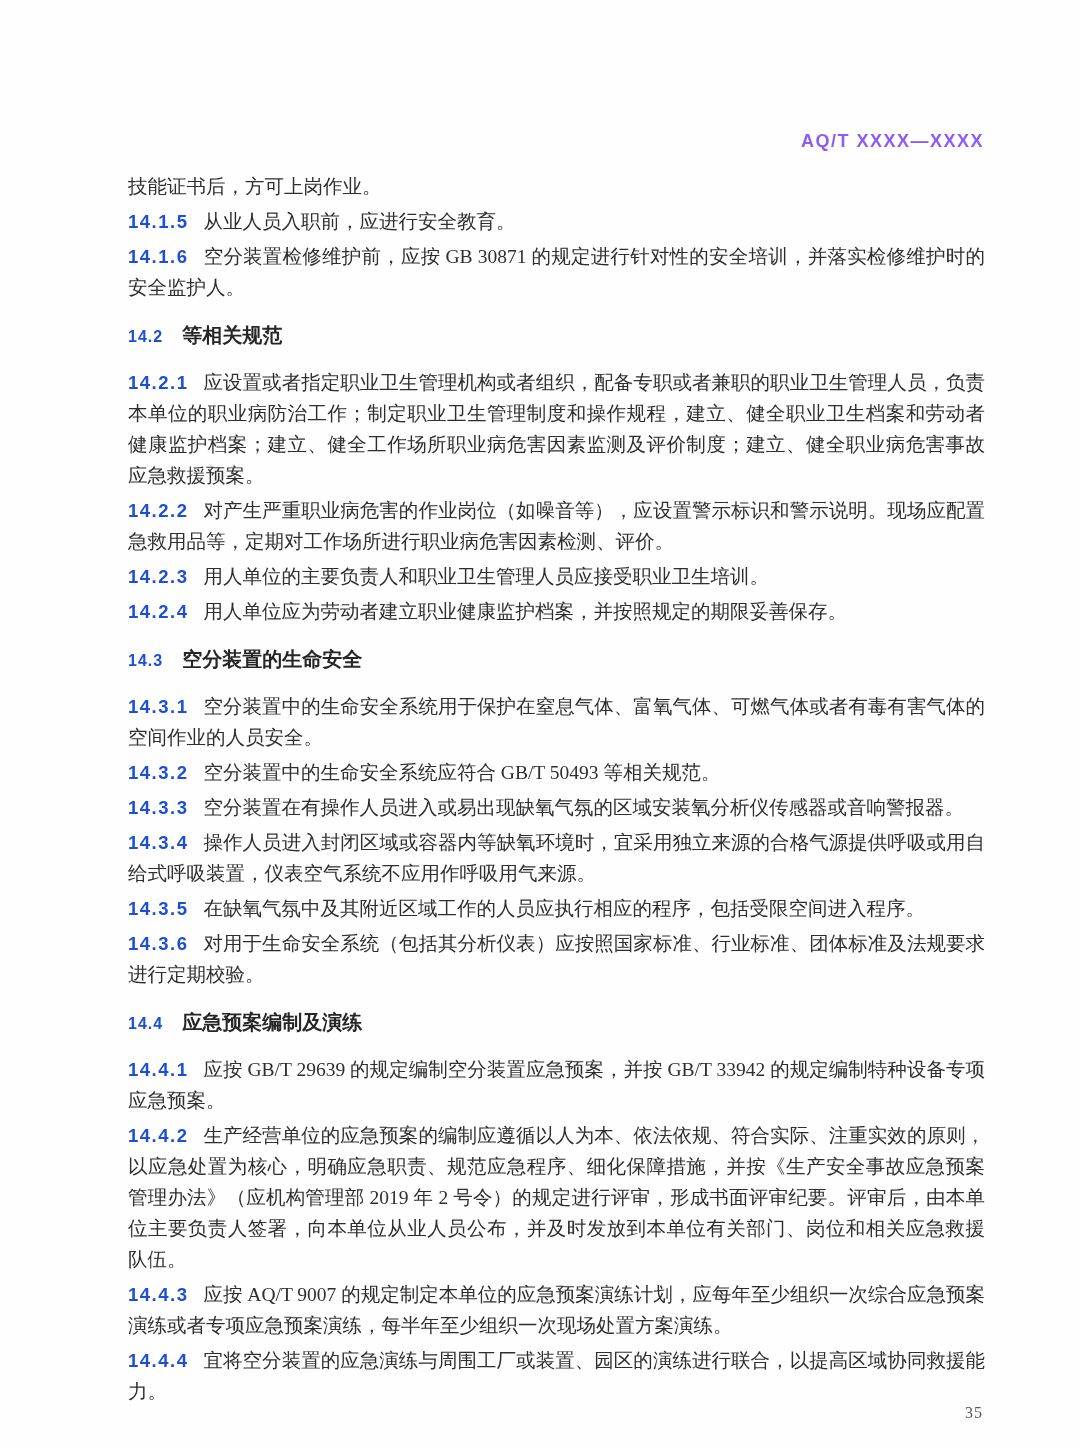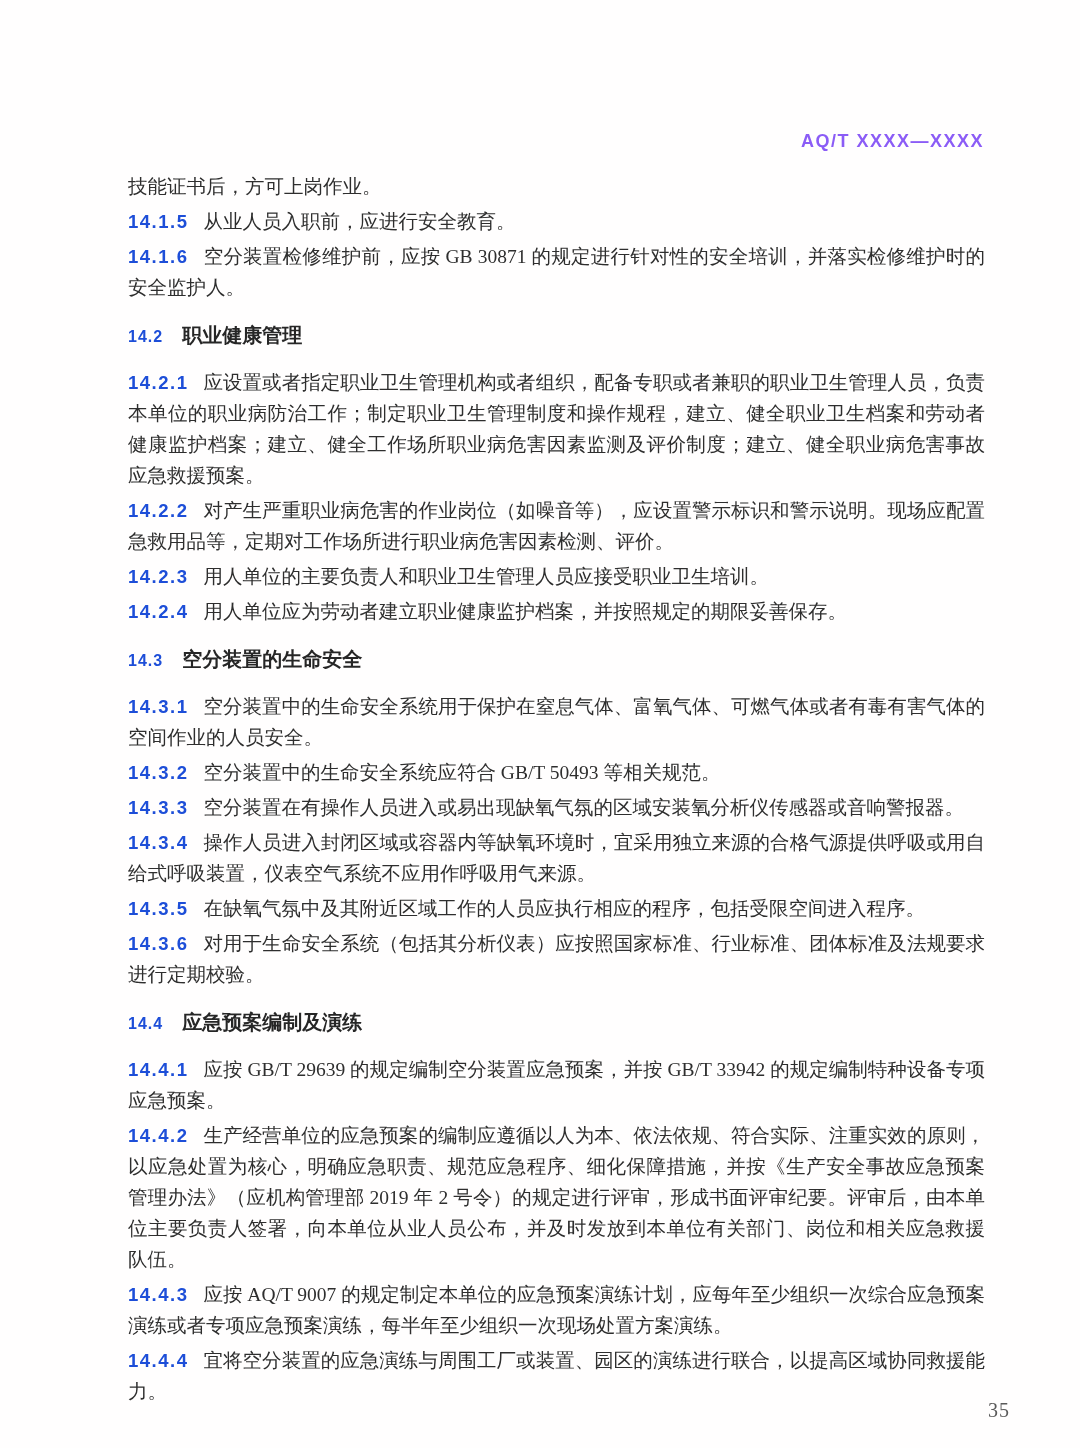--- a/index.html
+++ b/index.html
@@ -62,39 +62,39 @@
   .heading .clause-num {
     font-size: 16px;
     letter-spacing: 1px;
     margin-right: 19px;
     font-weight: bold;
     margin-top: 26px;
   }
   .page-number {
     position: absolute;
     bottom: 26px;
-    left: 988px;
-    font-size: 20px;
+    left: 965px;
+    font-size: 16px;
     letter-spacing: 1px;
     color: #5a5a5a;
     font-family: "Liberation Serif", "DejaVu Serif", serif;
   }
 </style>
 </head>
 <body>
 
 <div class="doc-page">
 
   <div class="doc-header">AQ/T XXXX—XXXX</div>
 
   <main class="doc-content">
       <p class="block body"><span class="clause-text">技能证书后，方可上岗作业。</span></p>
       <p class="block clause"><span class="clause-num">14.1.5</span><span class="clause-text">从业人员入职前，应进行安全教育。</span></p>
       <p class="block clause"><span class="clause-num">14.1.6</span><span class="clause-text">空分装置检修维护前，应按 GB 30871 的规定进行针对性的安全培训，并落实检修维护时的安全监护人。</span></p>
-      <h2 class="block heading"><span class="clause-num">14.2</span><span class="clause-text">职业健康管理</span></h2>
+      <h2 class="block heading"><span class="clause-num">14.2</span><span class="clause-text">等相关规范</span></h2>
       <p class="block clause"><span class="clause-num">14.2.1</span><span class="clause-text">应设置或者指定职业卫生管理机构或者组织，配备专职或者兼职的职业卫生管理人员，负责本单位的职业病防治工作；制定职业卫生管理制度和操作规程，建立、健全职业卫生档案和劳动者健康监护档案；建立、健全工作场所职业病危害因素监测及评价制度；建立、健全职业病危害事故应急救援预案。</span></p>
       <p class="block clause"><span class="clause-num">14.2.2</span><span class="clause-text">对产生严重职业病危害的作业岗位（如噪音等），应设置警示标识和警示说明。现场应配置急救用品等，定期对工作场所进行职业病危害因素检测、评价。</span></p>
       <p class="block clause"><span class="clause-num">14.2.3</span><span class="clause-text">用人单位的主要负责人和职业卫生管理人员应接受职业卫生培训。</span></p>
       <p class="block clause"><span class="clause-num">14.2.4</span><span class="clause-text">用人单位应为劳动者建立职业健康监护档案，并按照规定的期限妥善保存。</span></p>
       <h2 class="block heading"><span class="clause-num">14.3</span><span class="clause-text">空分装置的生命安全</span></h2>
       <p class="block clause"><span class="clause-num">14.3.1</span><span class="clause-text">空分装置中的生命安全系统用于保护在窒息气体、富氧气体、可燃气体或者有毒有害气体的空间作业的人员安全。</span></p>
       <p class="block clause"><span class="clause-num">14.3.2</span><span class="clause-text">空分装置中的生命安全系统应符合 GB/T 50493 等相关规范。</span></p>
       <p class="block clause"><span class="clause-num">14.3.3</span><span class="clause-text">空分装置在有操作人员进入或易出现缺氧气氛的区域安装氧分析仪传感器或音响警报器。</span></p>
       <p class="block clause"><span class="clause-num">14.3.4</span><span class="clause-text">操作人员进入封闭区域或容器内等缺氧环境时，宜采用独立来源的合格气源提供呼吸或用自给式呼吸装置，仪表空气系统不应用作呼吸用气来源。</span></p>
       <p class="block clause"><span class="clause-num">14.3.5</span><span class="clause-text">在缺氧气氛中及其附近区域工作的人员应执行相应的程序，包括受限空间进入程序。</span></p>

